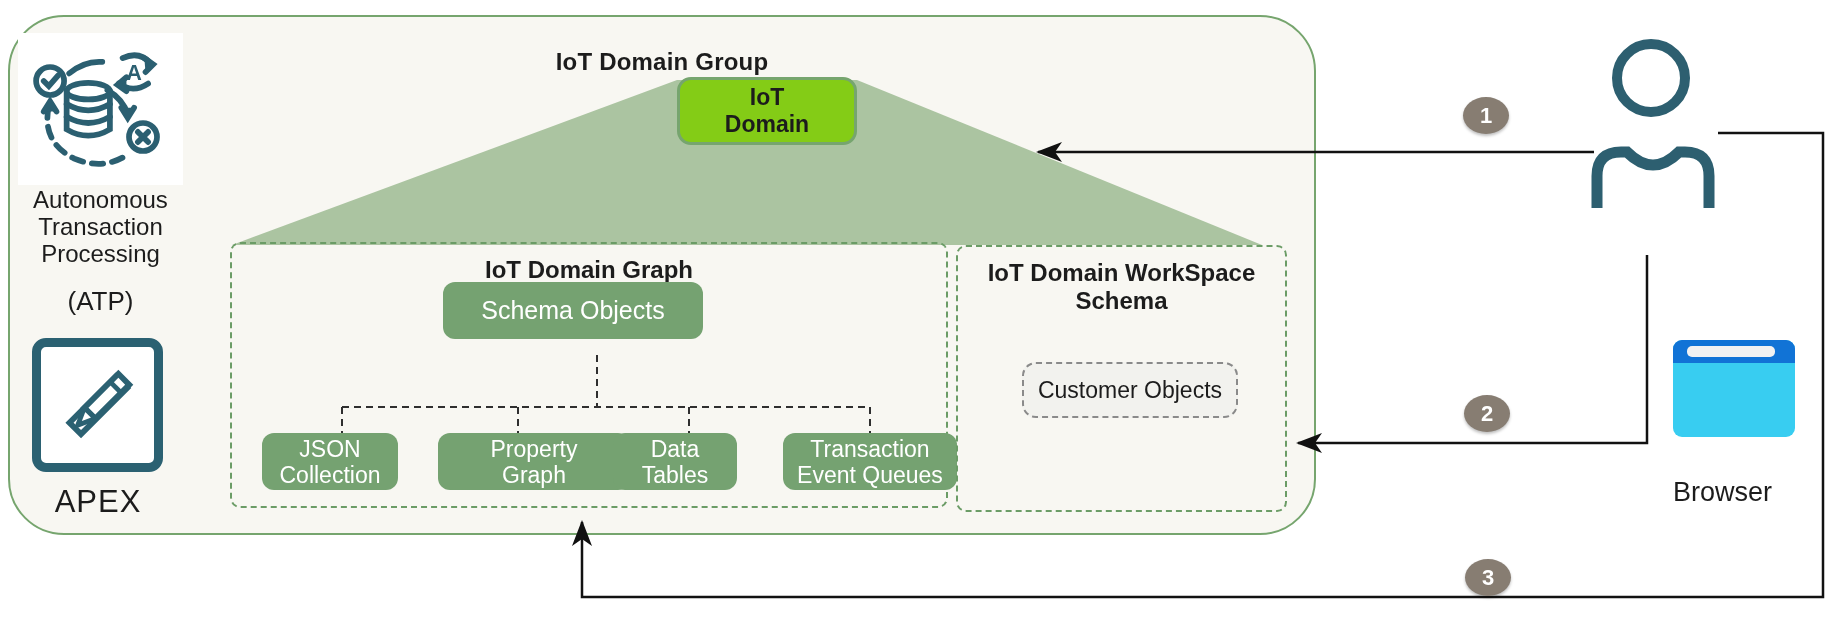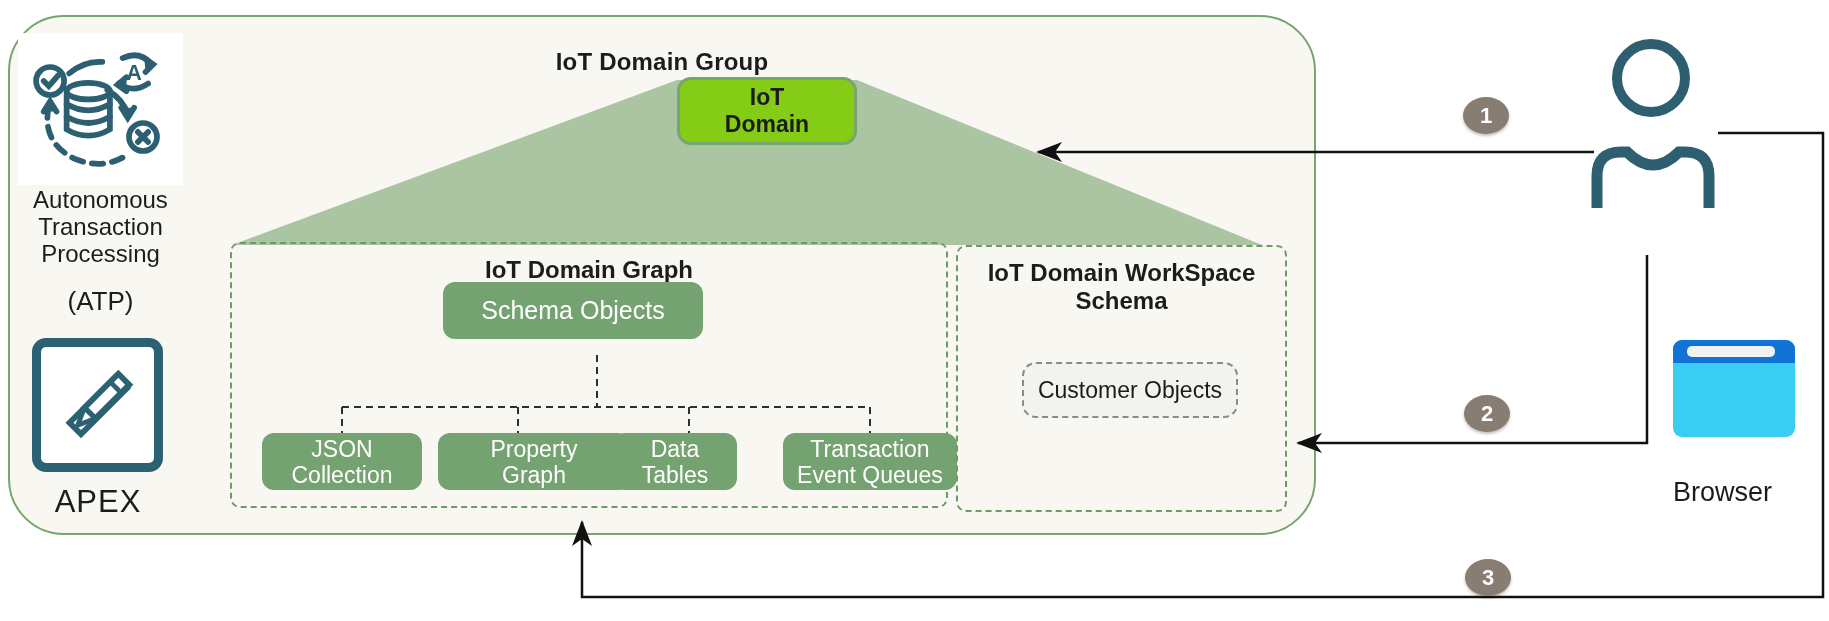--- a/index.html
+++ b/index.html
@@ -28,21 +28,21 @@
   .workspace-box{left:956px;top:245px;width:331px;height:267px;}
   .schema-title{position:absolute;left:0;top:12px;width:100%;text-align:center;
                 font-size:24px;font-weight:bold;line-height:28px;}
 
   
   .gnode{background:#75a271;color:#ffffff;border-radius:12px;box-sizing:border-box;
          display:flex;flex-direction:column;align-items:center;justify-content:center;
          text-align:center;}
   .root-node{left:443px;top:282px;width:260px;height:57px;font-size:25px;}
   .child{top:433px;height:57px;font-size:23px;line-height:26px;}
-  .child1{left:262px;width:160px;}
+  .child1{left:262px;width:136px;}
   .child2{left:438px;width:192px;}
   .child3{left:613px;width:124px;}
   .child4{left:783px;width:174px;}
 
   
   .customer-box{left:1022px;top:362px;width:216px;height:56px;background:#f2f2ee;
                 border:2px dashed #8a8a8a;border-radius:14px;box-sizing:border-box;
                 display:flex;align-items:center;justify-content:center;font-size:23px;}
 
   

